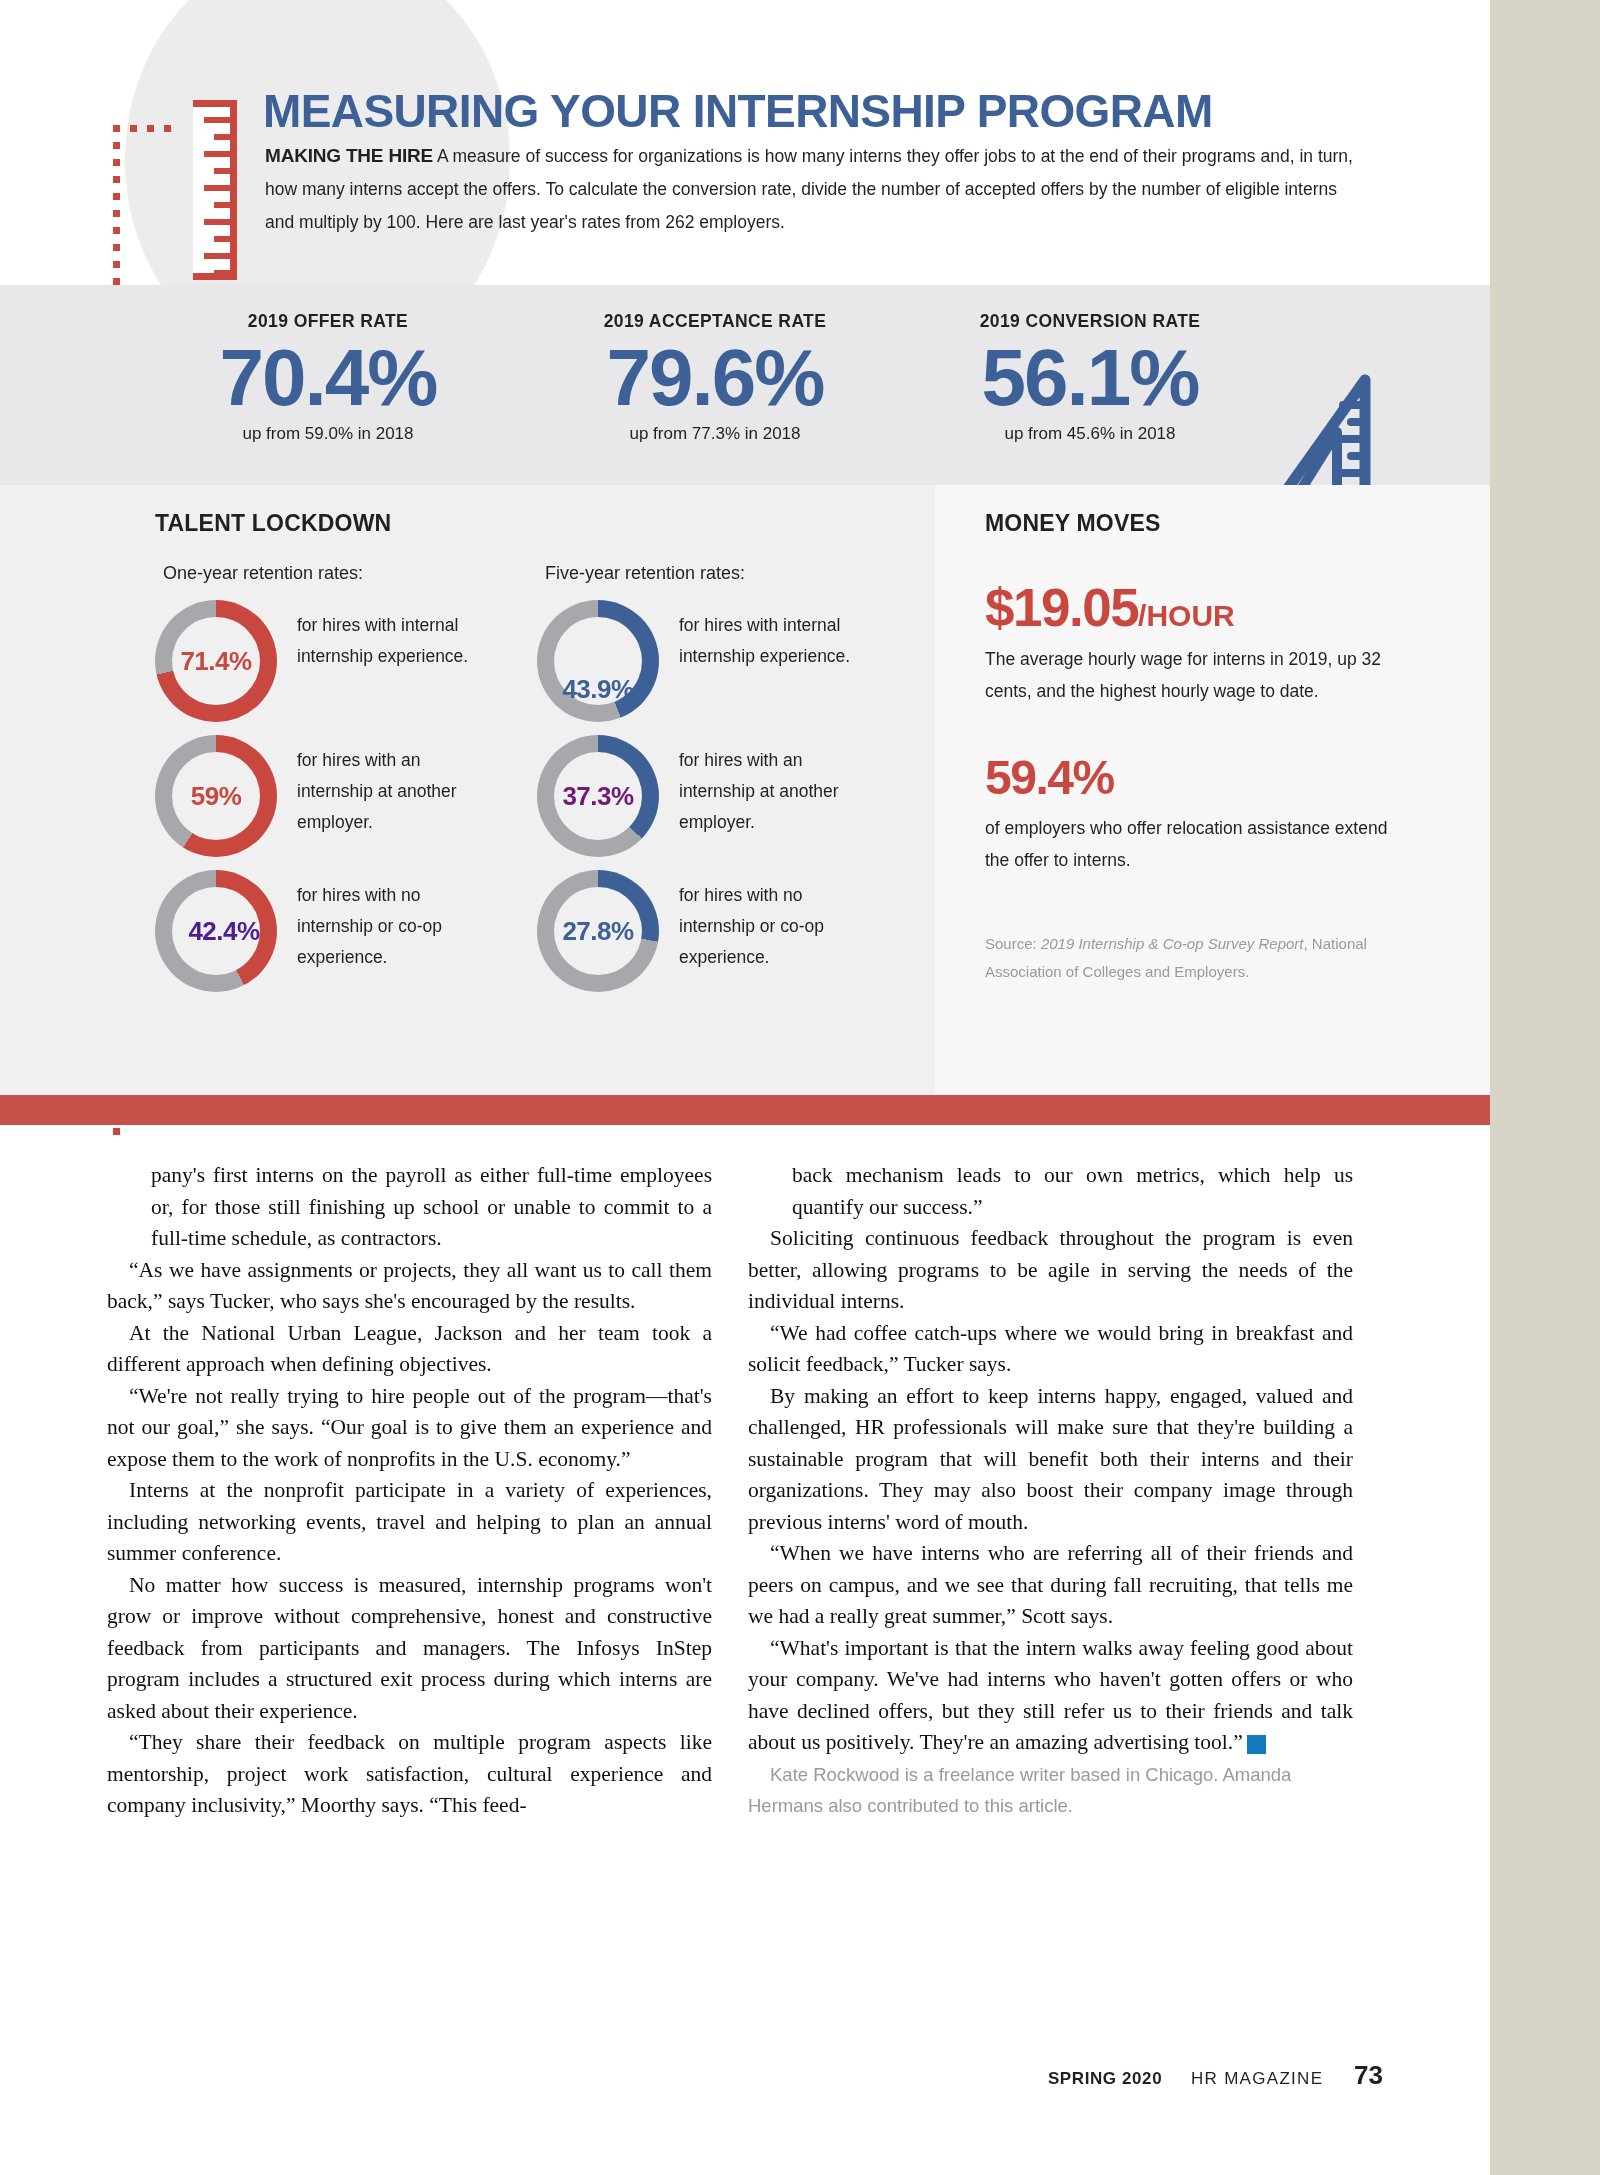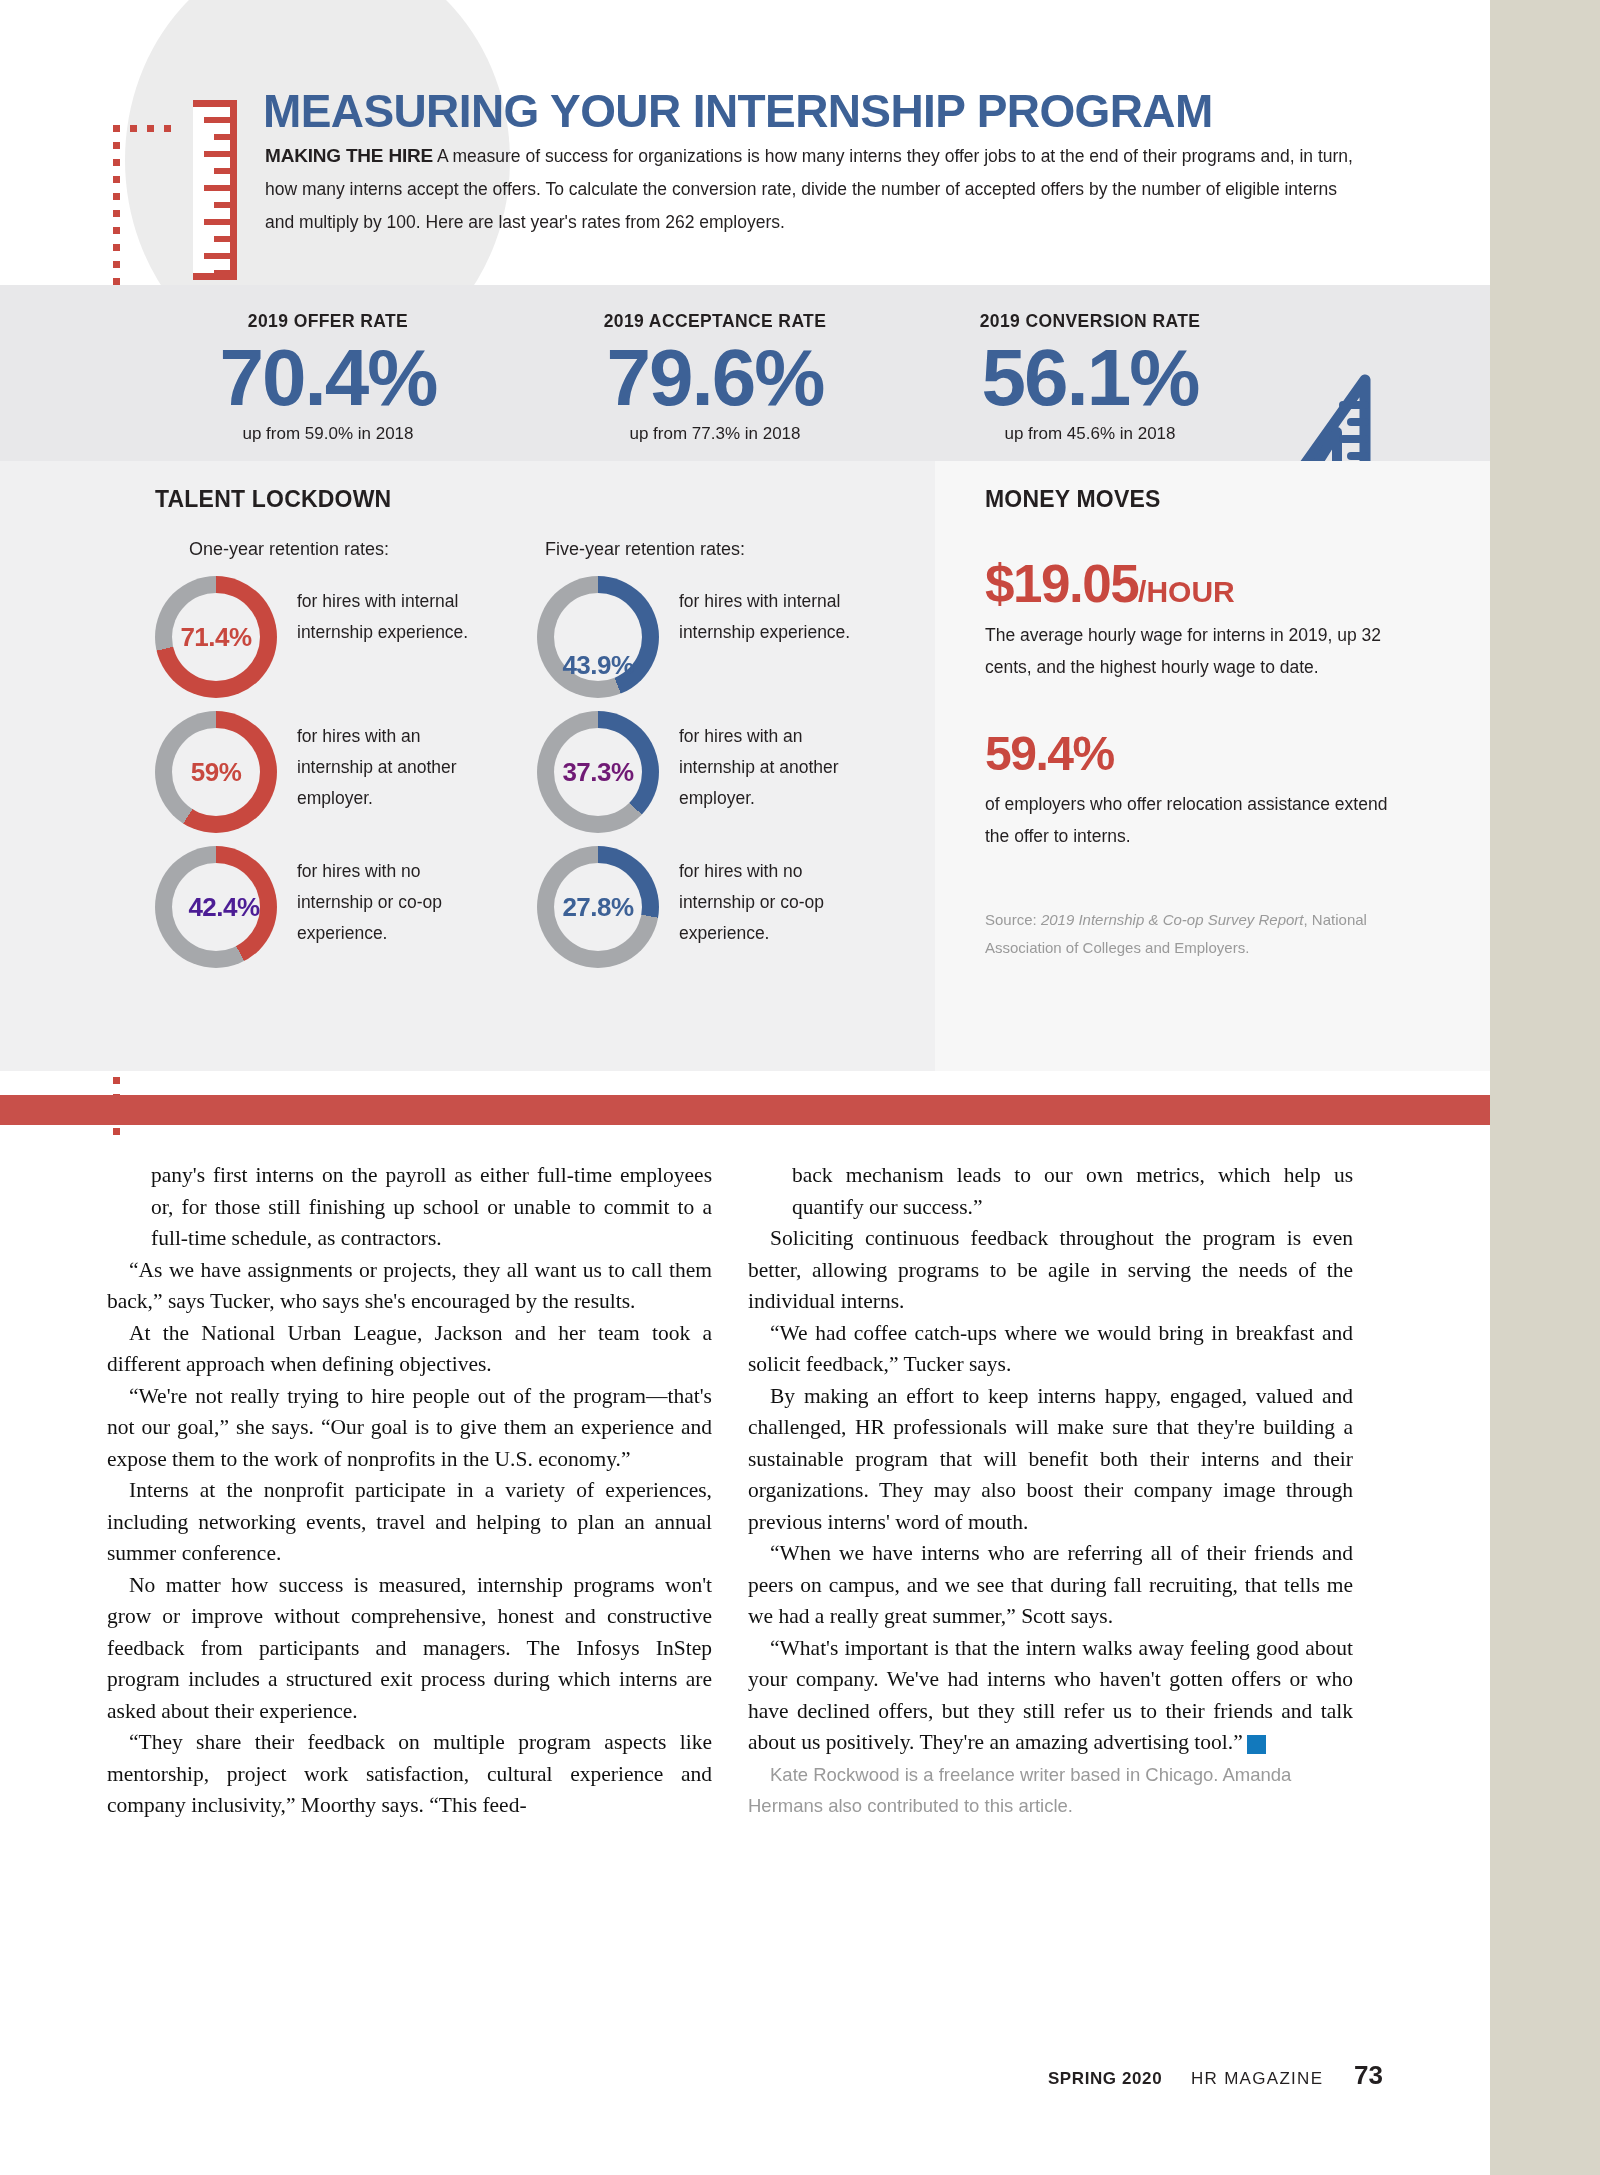--- a/index.html
+++ b/index.html
@@ -83,35 +83,35 @@
   .stat-2{ left:505px; width:420px;}
   .stat-3{ left:880px; width:420px;}
 
   
   .tri{
     position:absolute; left:1215px; top:370px; width:180px; height:195px;
   }
 
   
   .lower{
-    position:absolute; left:0; top:461px; width:1490px; height:610px;
+    position:absolute; left:0; top:485px; width:1490px; height:610px;
     background:#f0f0f1;
   }
   .money-col{
     position:absolute; left:935px; top:0; width:555px; height:610px;
     background:#f7f7f7;
   }
   .sec-h{
     position:absolute; font-size:23px; font-weight:bold; color:#231f20;
     letter-spacing:.2px;
   }
   .sec-talent{ left:155px; top:25px;}
   .sec-money{ left:985px; top:25px;}
   .colhead{ position:absolute; font-size:18px; color:#231f20;}
-  .ch-1{ left:163px; top:78px;margin-left:26px;}
+  .ch-1{ left:163px; top:78px;}
   .ch-2{ left:545px; top:78px;}
 
   
   .donut-row{ position:absolute; }
   .donut{
     position:relative; width:122px; height:122px; border-radius:50%;
     display:inline-block; vertical-align:top;
   }
   .donut .hole{
     position:absolute; left:17px; top:17px; width:88px; height:88px;

